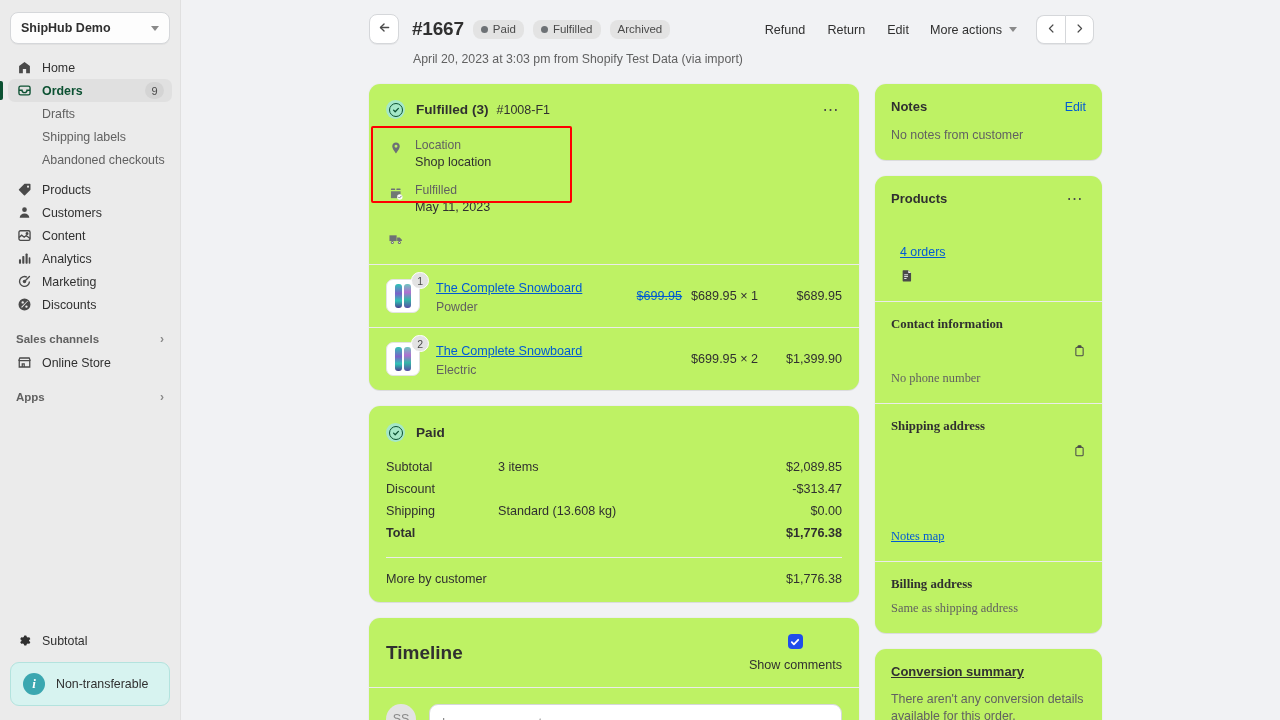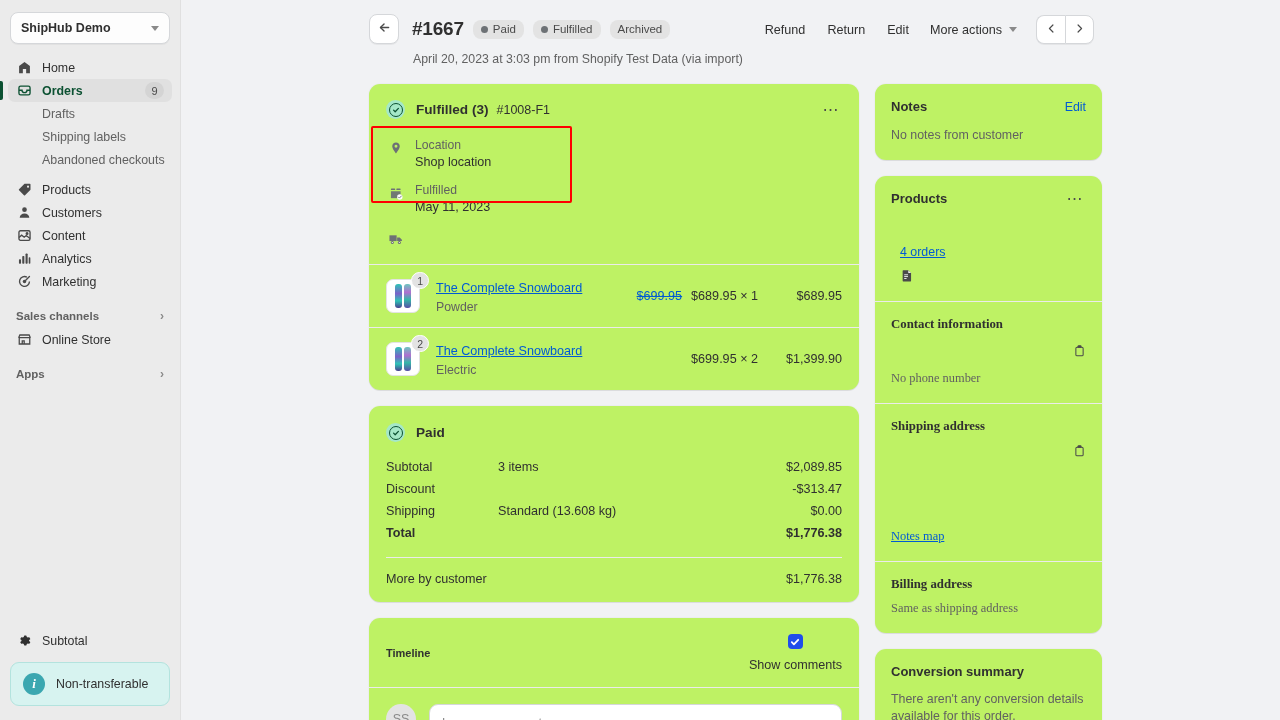--- a/index.html
+++ b/index.html
@@ -241,21 +241,21 @@
   .sum-lbl { width: 112px; flex:0 0 112px; color:#303030; }
   .sum-mid { flex: 1; color:#303030; }
   .sum-amt { text-align:right; white-space:nowrap; }
   .sum-row.bold .sum-lbl, .sum-row.bold .sum-amt { font-weight: 700; }
   .sum-divider { border-top:1px solid #ebebeb; margin: 13px 0 0 0; }
   .paid-footer { display:flex; padding: 14px 17px 16px 17px; font-size: 12.6px; }
   .paid-footer .pf-amt { margin-left:auto; }
 
   
   .tl-head { display:flex; align-items:center; padding: 16px 17px 15px 17px; }
-  .tl-title { font-size: 11px; font-weight:700; }
+  .tl-title { font-size: 19px; font-weight:700; }
   .tl-show { margin-left:auto; display:flex; align-items:center; gap:9px; font-size:12.6px; cursor:pointer;flex-direction:column; }
   .cbox {
     width: 15px; height:15px; border-radius:4px; background:#1f4eeb;
     display:flex; align-items:center; justify-content:center;
   }
   .tl-body { border-top:1px solid #ebebeb; padding: 16px 17px 17px 17px; display:flex; align-items:flex-start; gap: 13px;}
   .avatar {
     width: 30px; height:30px; border-radius:50%;
     background:#e3e3e3; color:#8a8a8a;
     display:flex;align-items:center;justify-content:center;
@@ -372,20 +372,28 @@
         <span class="ico">
           <svg width="15" height="15" viewBox="0 0 20 20" fill="none" stroke="#4a4a4a" stroke-width="1.8">
             <path d="M16.6 10a6.6 6.6 0 1 1-3.4-5.8"></path>
               <circle cx="10" cy="10" r="2.3" fill="#4a4a4a" stroke="none"></circle>
               <path d="M11.6 8.4l5-5" stroke-linecap="round"></path>
           </svg>
         </span>
         <span>Marketing</span>
       </div>
 
+      <div class="nav-item">
+        <span class="ico">
+          <svg width="15" height="15" viewBox="0 0 20 20" fill="#4a4a4a">
+              <path d="M10 2a8 8 0 1 0 0 16 8 8 0 0 0 0-16zm-2.4 3.6a1.6 1.6 0 1 1 0 3.2 1.6 1.6 0 0 1 0-3.2zm5 5.6a1.6 1.6 0 1 1 0 3.2 1.6 1.6 0 0 1 0-3.2zm1.5-5.3L6.6 14.4l-1.1-1 8.5-8.5 1.1 1z"></path>
+            </svg>
+        </span>
+        <span>Discounts</span>
+      </div>
 
       <div class="nav-group-title">
         <span>Sales channels</span>
         <span class="chev">›</span>
       </div>
 
       <div class="nav-item">
         <span class="ico">
           <svg width="15" height="15" viewBox="0 0 20 20" fill="none" stroke="#4a4a4a" stroke-width="1.7">
             <path d="M3 7.6h14V16H3z"></path>
@@ -709,21 +717,21 @@
               </div>
             </div>
 
             <div class="rc-section">
               <div class="rc-sec-title">Billing address</div>
               <div class="rc-body" style="padding-top:8px;">Same as shipping address</div>
             </div>
           </section>
 
           <section class="card">
-            <div class="rc-head" style="">
+            <div class="rc-head" style="text-decoration:underline;">
               <span class="rc-title">Conversion summary</span>
             </div>
             <div class="rc-body" style="padding-top:12px;">There aren't any conversion details available for this order.</div>
           </section>
 
         </div>
       </div>
     </div>
   </main>
 </div>

